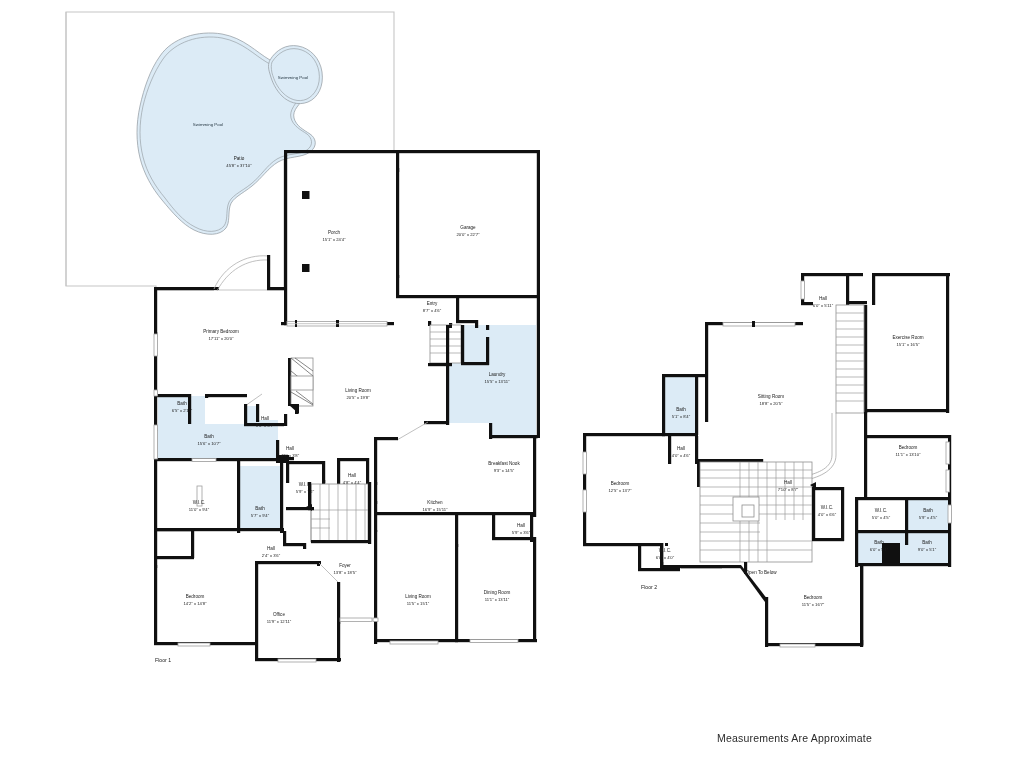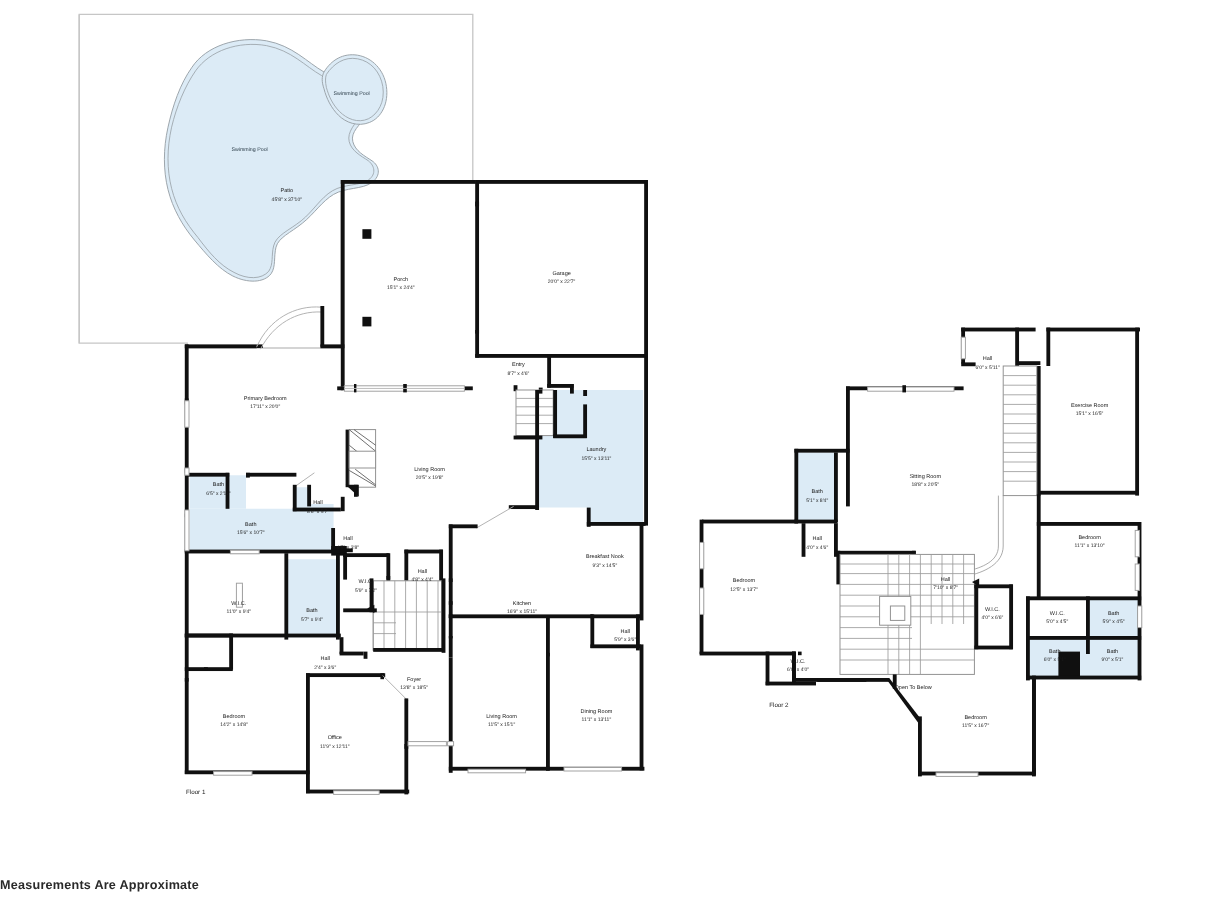--- a/index.html
+++ b/index.html
@@ -56,26 +56,25 @@
     font-family: "Liberation Sans", sans-serif;
     font-size: 4.4px;
     fill: #2a3b47;
     text-anchor: middle;
   }
   .footer {
     position: absolute;
     left: 0;
     top: 732px;
     width: 872px;
-    text-align: left;
+    text-align: right;
     font-family: "Liberation Sans", sans-serif;
     font-size: 10.5px;
     color: #2a2a2a;
     letter-spacing: 0.2px;
-    font-weight: bold;
   }
 </style>
 </head>
 <body>
 
 <div id="stage">
 
   <svg id="plan" viewBox="0 0 1024 768">
 
     <g>

